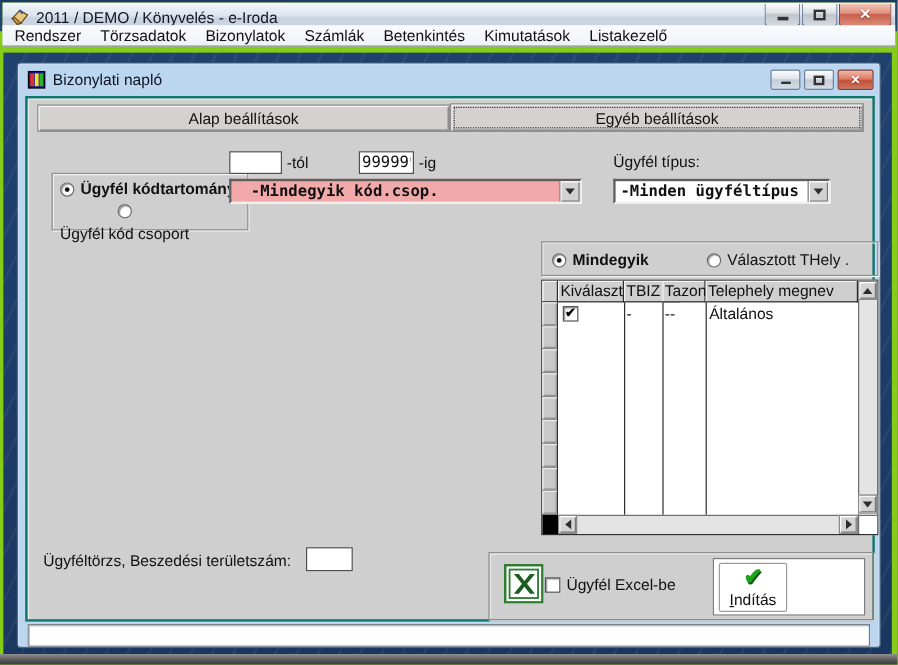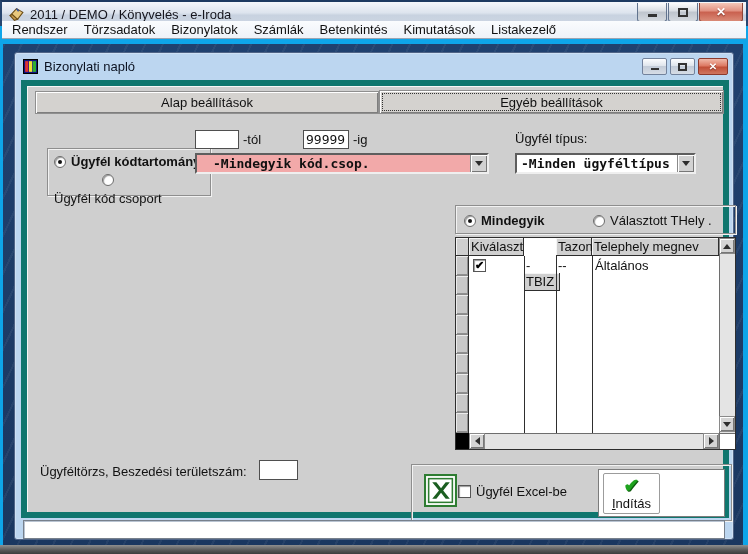--- a/index.html
+++ b/index.html
@@ -1,17 +1,17 @@
 <!DOCTYPE html>
 <html><head>
 <meta charset="utf-8">
 <style>
   * { box-sizing: border-box; }
   body { margin:0; background:#555; font-family:"Liberation Sans", sans-serif; }
-  .screen { position:relative; width:748px; height:554px; background:#0ea5e9; overflow:hidden;
+  .screen { position:relative; width:748px; height:554px; background:#84cc16; overflow:hidden;
             font-family:"Liberation Sans", sans-serif; }
 
   
   .titlebar { position:absolute; left:0; top:0; width:748px; height:26px;
     background:linear-gradient(#f4f7fb, #dde4ee 45%, #c8d2e0 55%, #cdd6e3);
     border-top:2px solid #1d3a61; border-left:2px solid #27466f; border-right:2px solid #27466f;
     display:flex; align-items:center; }
   .app-icon { margin:0 5px 0 6px; width:17px; height:17px; flex:0 0 auto; }
   .main-title { font-size:13px; color:#15151d; }
   .winbtns { position:absolute; right:3px; top:1px; display:flex; }
@@ -49,21 +49,21 @@
         background:linear-gradient(#fcfdfe,#dfe5ec 45%,#c3ccd8 50%,#d6dde6);
         display:flex; align-items:center; justify-content:center; }
   .db.min, .db.max { width:25px; }
   .db.close { width:30px; background:linear-gradient(#f0b9a9,#dd7a64 45%,#c14f38 55%,#cf7660);
         border-color:#8c3a2d; }
   .db .glyph-minbar { width:8px; height:2px; margin-top:5px; }
   .db .glyph-maxbox { width:9px; height:8px; border-width:2px; }
   .db .glyph-x { font-size:10px; }
 
   .dlg-content { position:absolute; left:6px; top:27px; width:708px; height:438px;
-    background:#cfcfcf; border:6px solid #0f766e;
+    background:#cfcfcf; border:2px solid #0f766e;
     box-shadow:inset 1px 1px 0 rgba(255,255,255,0.8); }
   .statusbar { position:absolute; left:8px; top:467px; width:702px; height:19px; background:#fff;
     border:1px solid #77808c; box-shadow:inset 1px 1px 0 #b9c4d2; font-size:12px; }
 
   
   .tab { position:absolute; height:23px; background:#d4d2cf; font-size:13px; color:#111;
     display:flex; align-items:center; justify-content:center;
     border:1px solid #8f8f8f;
     box-shadow:inset 1px 1px 0 #ffffff, inset -1px -1px 0 #7e7e7e; }
   .tab.t1 { left:8px; top:5px; width:344px; }
@@ -242,21 +242,21 @@
         </div>
         <div class="radio-row" style="left:137px; top:7px;">
           <span class="radio"></span>
           <span>Választott  THely .</span>
         </div>
       </div>
 
       <div class="grid">
         <div class="hdrcell" style="left:0; width:13px;"></div>
         <div class="hdrcell" style="left:13px; width:55px;">Kiválaszt</div>
-        <div class="hdrcell" style="left:68px; width:36px;margin-top:35px;">TBIZ</div>
+        <div class="hdrcell" style="left:68px; width:46px;">TBIZ</div>
         <div class="hdrcell" style="left:100px; width:36px;">Tazon</div>
         <div class="hdrcell" style="left:136px; width:127px;">Telephely megnev</div>
 
         <div class="selcol">
           <div class="selcell"></div>
           <div class="selcell"></div>
           <div class="selcell"></div>
           <div class="selcell"></div>
           <div class="selcell"></div>
           <div class="selcell"></div>

